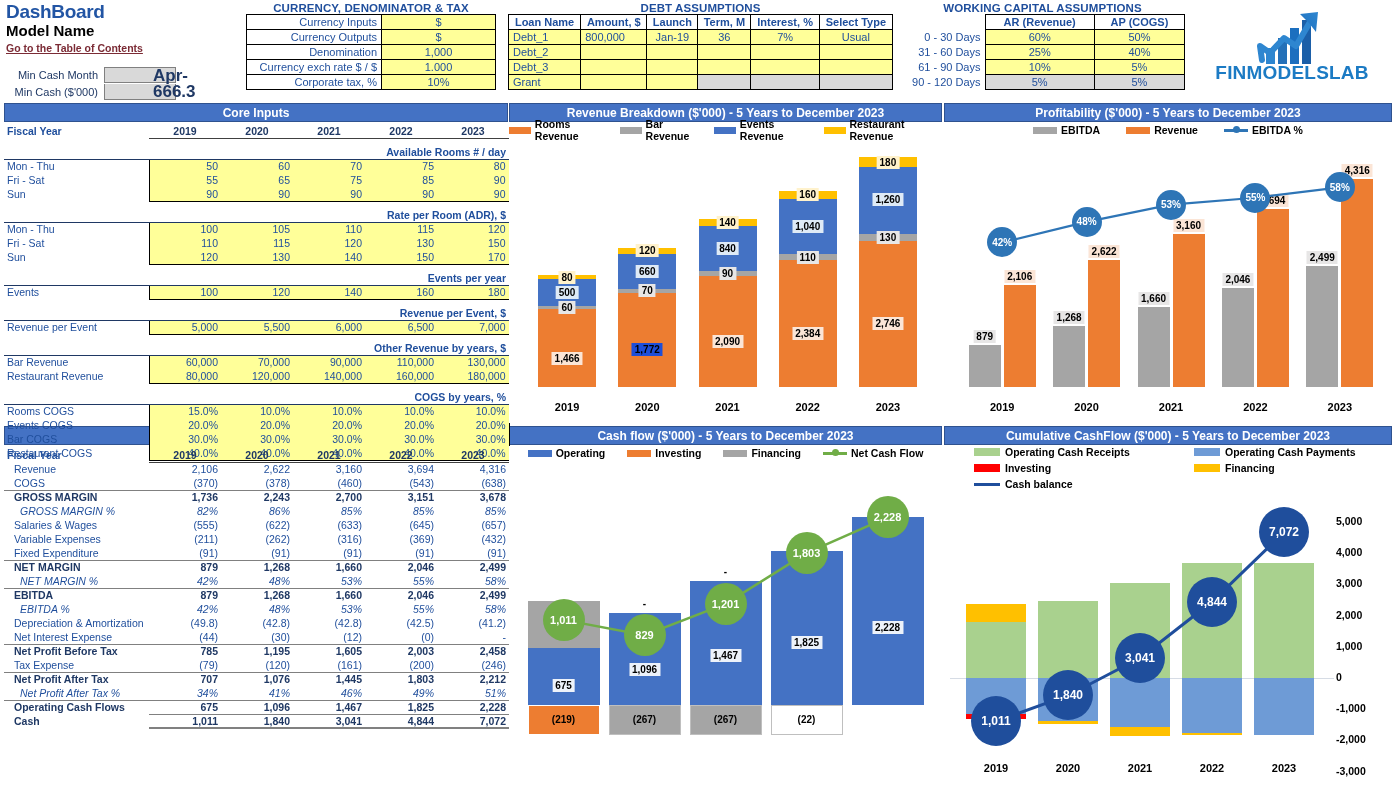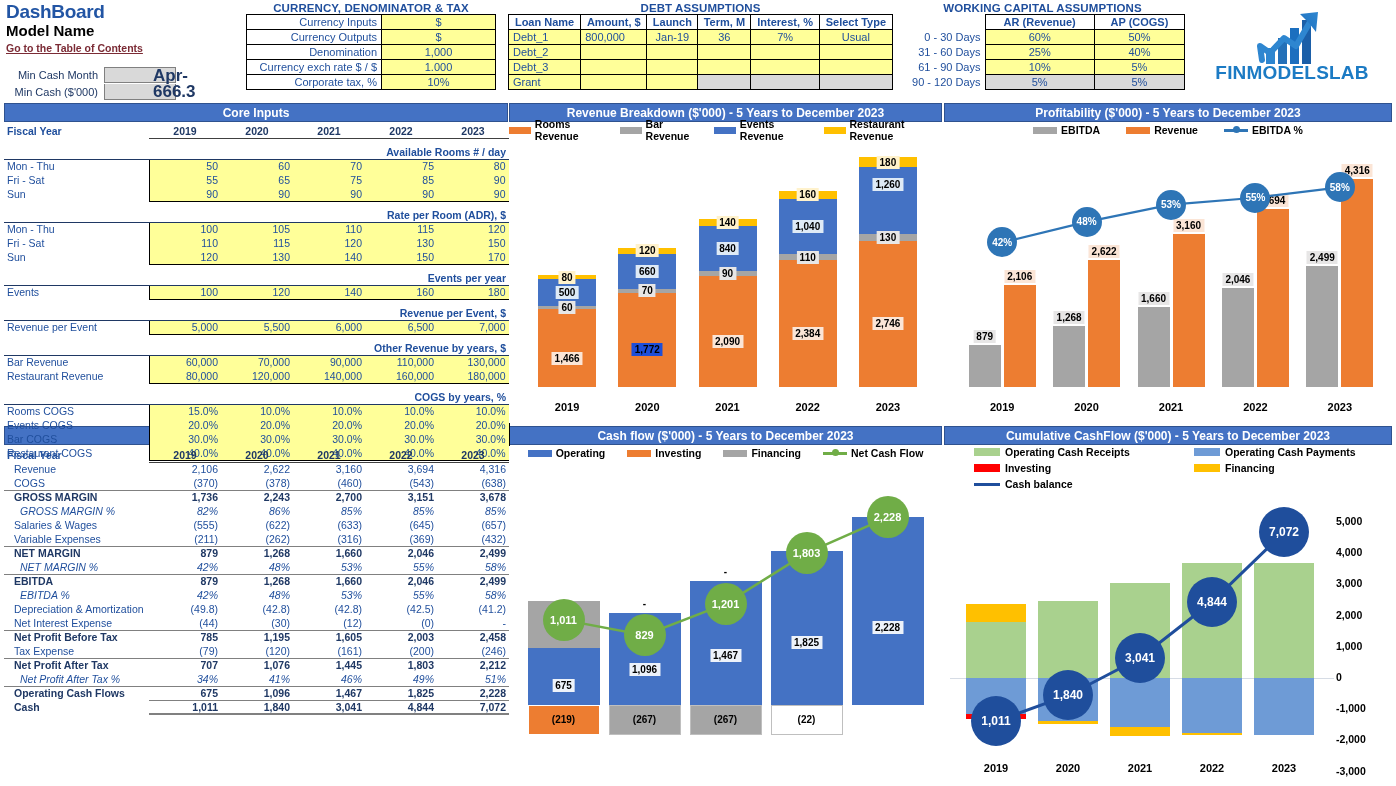--- a/index.html
+++ b/index.html
@@ -482,20 +482,28 @@
           <td class="num">(645)</td>
           <td class="num">(657)</td>
         </tr>
         <tr>
           <td class="name indent">Variable Expenses</td>
           <td class="num">(211)</td>
           <td class="num">(262)</td>
           <td class="num">(316)</td>
           <td class="num">(369)</td>
           <td class="num">(432)</td>
+        </tr>
+        <tr>
+          <td class="name indent">Fixed Expenditure</td>
+          <td class="num">(91)</td>
+          <td class="num">(91)</td>
+          <td class="num">(91)</td>
+          <td class="num">(91)</td>
+          <td class="num">(91)</td>
         </tr>
         <tr class="topline">
           <td class="name b indent">NET MARGIN</td>
           <td class="num b">879</td>
           <td class="num b">1,268</td>
           <td class="num b">1,660</td>
           <td class="num b">2,046</td>
           <td class="num b">2,499</td>
         </tr>
         <tr>
@@ -645,21 +653,21 @@
       <div class="dlab" style="background: rgb(231, 230, 230); left: 298.7px; top: 113.79px;">110</div>
       <div class="dlab" style="background: rgb(222, 234, 246); left: 298.7px; top: 83.21px;">1,040</div>
       <div class="dlab" style="background: rgb(255, 242, 204); left: 298.7px; top: 51.3009px;">160</div>
       <div class="xlab" style="left: 298.7px; top: 264px;">2022</div>
       <div class="bar" style="left: 349.9px; top: 103.963px; width: 58px; height: 146.037px; background: rgb(237, 125, 49);"></div>
       <div class="bar" style="left: 349.9px; top: 97.0491px; width: 58px; height: 6.91364px; background: rgb(165, 165, 165);"></div>
       <div class="bar" style="left: 349.9px; top: 30.04px; width: 58px; height: 67.0091px; background: rgb(68, 114, 196);"></div>
       <div class="bar" style="left: 349.9px; top: 20.4673px; width: 58px; height: 9.57273px; background: rgb(255, 192, 0);"></div>
       <div class="dlab" style="background: rgb(251, 229, 214); left: 378.9px; top: 180.481px;">2,746</div>
       <div class="dlab" style="background: rgb(231, 230, 230); left: 378.9px; top: 94.0059px;">130</div>
-      <div class="dlab" style="background: rgb(222, 234, 246); left: 378.9px; top: 41px;">1,260</div>
+      <div class="dlab" style="background: rgb(222, 234, 246); left: 378.9px; top: 56px;">1,260</div>
       <div class="dlab" style="background: rgb(255, 242, 204); left: 378.9px; top: 18.7536px;">180</div>
       <div class="xlab" style="left: 378.9px; top: 264px;">2023</div>
     </div>
 </div>
 
 <div class="chartPanel" id="chart2" style="left:944px;top:123px;width:448px;height:300px;">
   <div class="legend" id="lg2" style="gap: 26px;">
       <div class="li">
         <span class="sw" style="background: rgb(165, 165, 165);"></span>
         <span>EBITDA</span>

